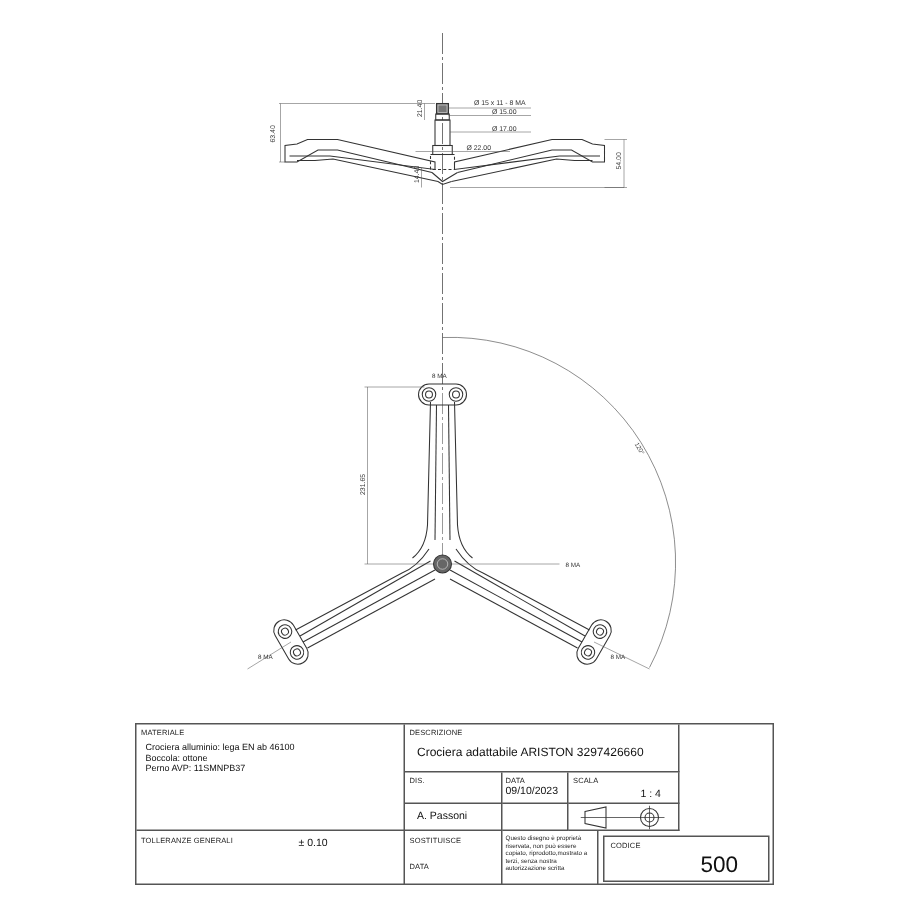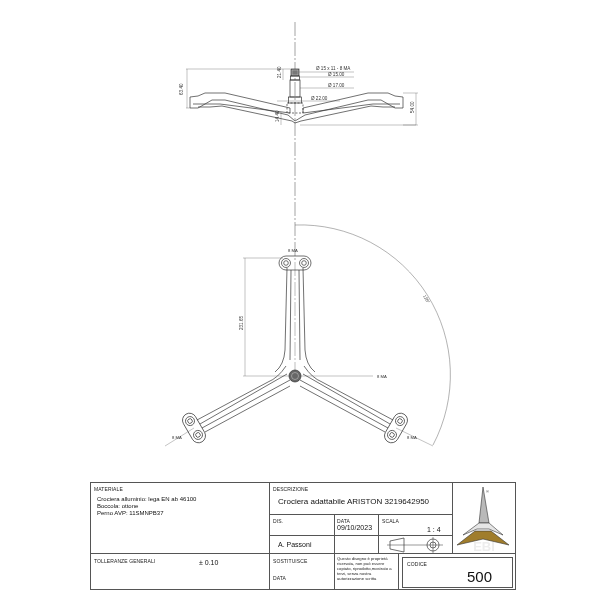--- a/index.html
+++ b/index.html
@@ -149,21 +149,21 @@
     <div class="val" style="left:6px;top:27px;font-size:6px;">Perno AVP: 11SMNPB37</div>
   </div>
 
   <div class="cell" style="left:0;top:71px;width:179px;height:36px;border-right-width:1px;">
     <div class="lbl" style="left:3px;top:4px;">TOLLERANZE GENERALI</div>
     <div class="val" style="left:108px;top:5px;font-size:7px;">± 0.10</div>
   </div>
 
   <div class="cell" style="left:179px;top:0;width:183px;height:32px;border-bottom-width:1px;border-right-width:1px;">
     <div class="lbl" style="left:3px;top:3px;">DESCRIZIONE</div>
-    <div class="val" style="left:8px;top:14px;font-size:8px;">Crociera adattabile ARISTON 3219642950</div>
+    <div class="val" style="left:8px;top:14px;font-size:8px;">Crociera adattabile ARISTON 3297426660</div>
   </div>
 
   <div class="cell" style="left:179px;top:32px;width:65px;height:39px;border-right-width:1px;border-bottom-width:1px;">
     <div class="lbl" style="left:3px;top:3px;">DIS.</div>
     <div style="position:absolute;left:0;top:20px;width:65px;border-top:1px solid #555;"></div>
     <div class="val" style="left:8px;top:26px;font-size:7px;">A. Passoni</div>
   </div>
 
   <div class="cell" style="left:244px;top:32px;width:44px;height:39px;border-right-width:1px;border-bottom-width:1px;">
     <div class="lbl" style="left:2px;top:3px;">DATA</div>
@@ -177,29 +177,20 @@
     <div style="position:absolute;left:0;top:20px;width:74px;border-top:1px solid #555;"></div>
     <svg style="position:absolute;left:8px;top:22px;" width="60" height="16" viewBox="0 0 60 16">
       <path d="M3,4 L17,1 L17,15 L3,12 Z" fill="none" stroke="#333" stroke-width="0.7"></path>
       <line x1="0" y1="8" x2="56" y2="8" stroke="#333" stroke-width="0.5"></line>
       <circle cx="46" cy="8" r="6" fill="none" stroke="#333" stroke-width="0.7"></circle>
       <circle cx="46" cy="8" r="3" fill="none" stroke="#333" stroke-width="0.7"></circle>
       <line x1="46" y1="0" x2="46" y2="16" stroke="#333" stroke-width="0.5"></line>
     </svg>
   </div>
 
-  <div class="cell" style="left:362px;top:0;width:62px;height:71px;border-bottom-width:1px;">
-    <svg width="62" height="70" viewBox="0 0 62 70">
-      <polygon points="30,4 26,40 36,40" fill="#b9b9b9" stroke="#333" stroke-width="0.6"></polygon>
-      <polygon points="26,40 10,52 24,46 36,46 50,52 36,40" fill="#e6e6e6" stroke="#333" stroke-width="0.6"></polygon>
-      <polygon points="22,48 4,62 30,56 56,62 38,48" fill="#a07d2c" stroke="#333" stroke-width="0.6"></polygon>
-      <text x="33" y="10" font-size="4" fill="#333" font-family="Liberation Sans, sans-serif">®</text>
-      <text x="31" y="68" font-size="13" font-weight="bold" text-anchor="middle" fill="#ededed" font-family="Liberation Sans, sans-serif">EBI</text>
-    </svg>
-  </div>
 
   <div class="cell" style="left:179px;top:71px;width:65px;height:36px;border-right-width:1px;">
     <div class="lbl" style="left:3px;top:4px;">SOSTITUISCE</div>
     <div class="lbl" style="left:3px;top:21px;">DATA</div>
   </div>
 
   <div class="cell" style="left:244px;top:71px;width:64px;height:36px;border-right-width:1px;">
     <div class="small-note" style="left:2px;top:3px;width:60px;">Questo disegno è proprietà riservata, non può essere copiato, riprodotto,mostrato a terzi, senza nostra autorizzazione scritta</div>
   </div>
 

